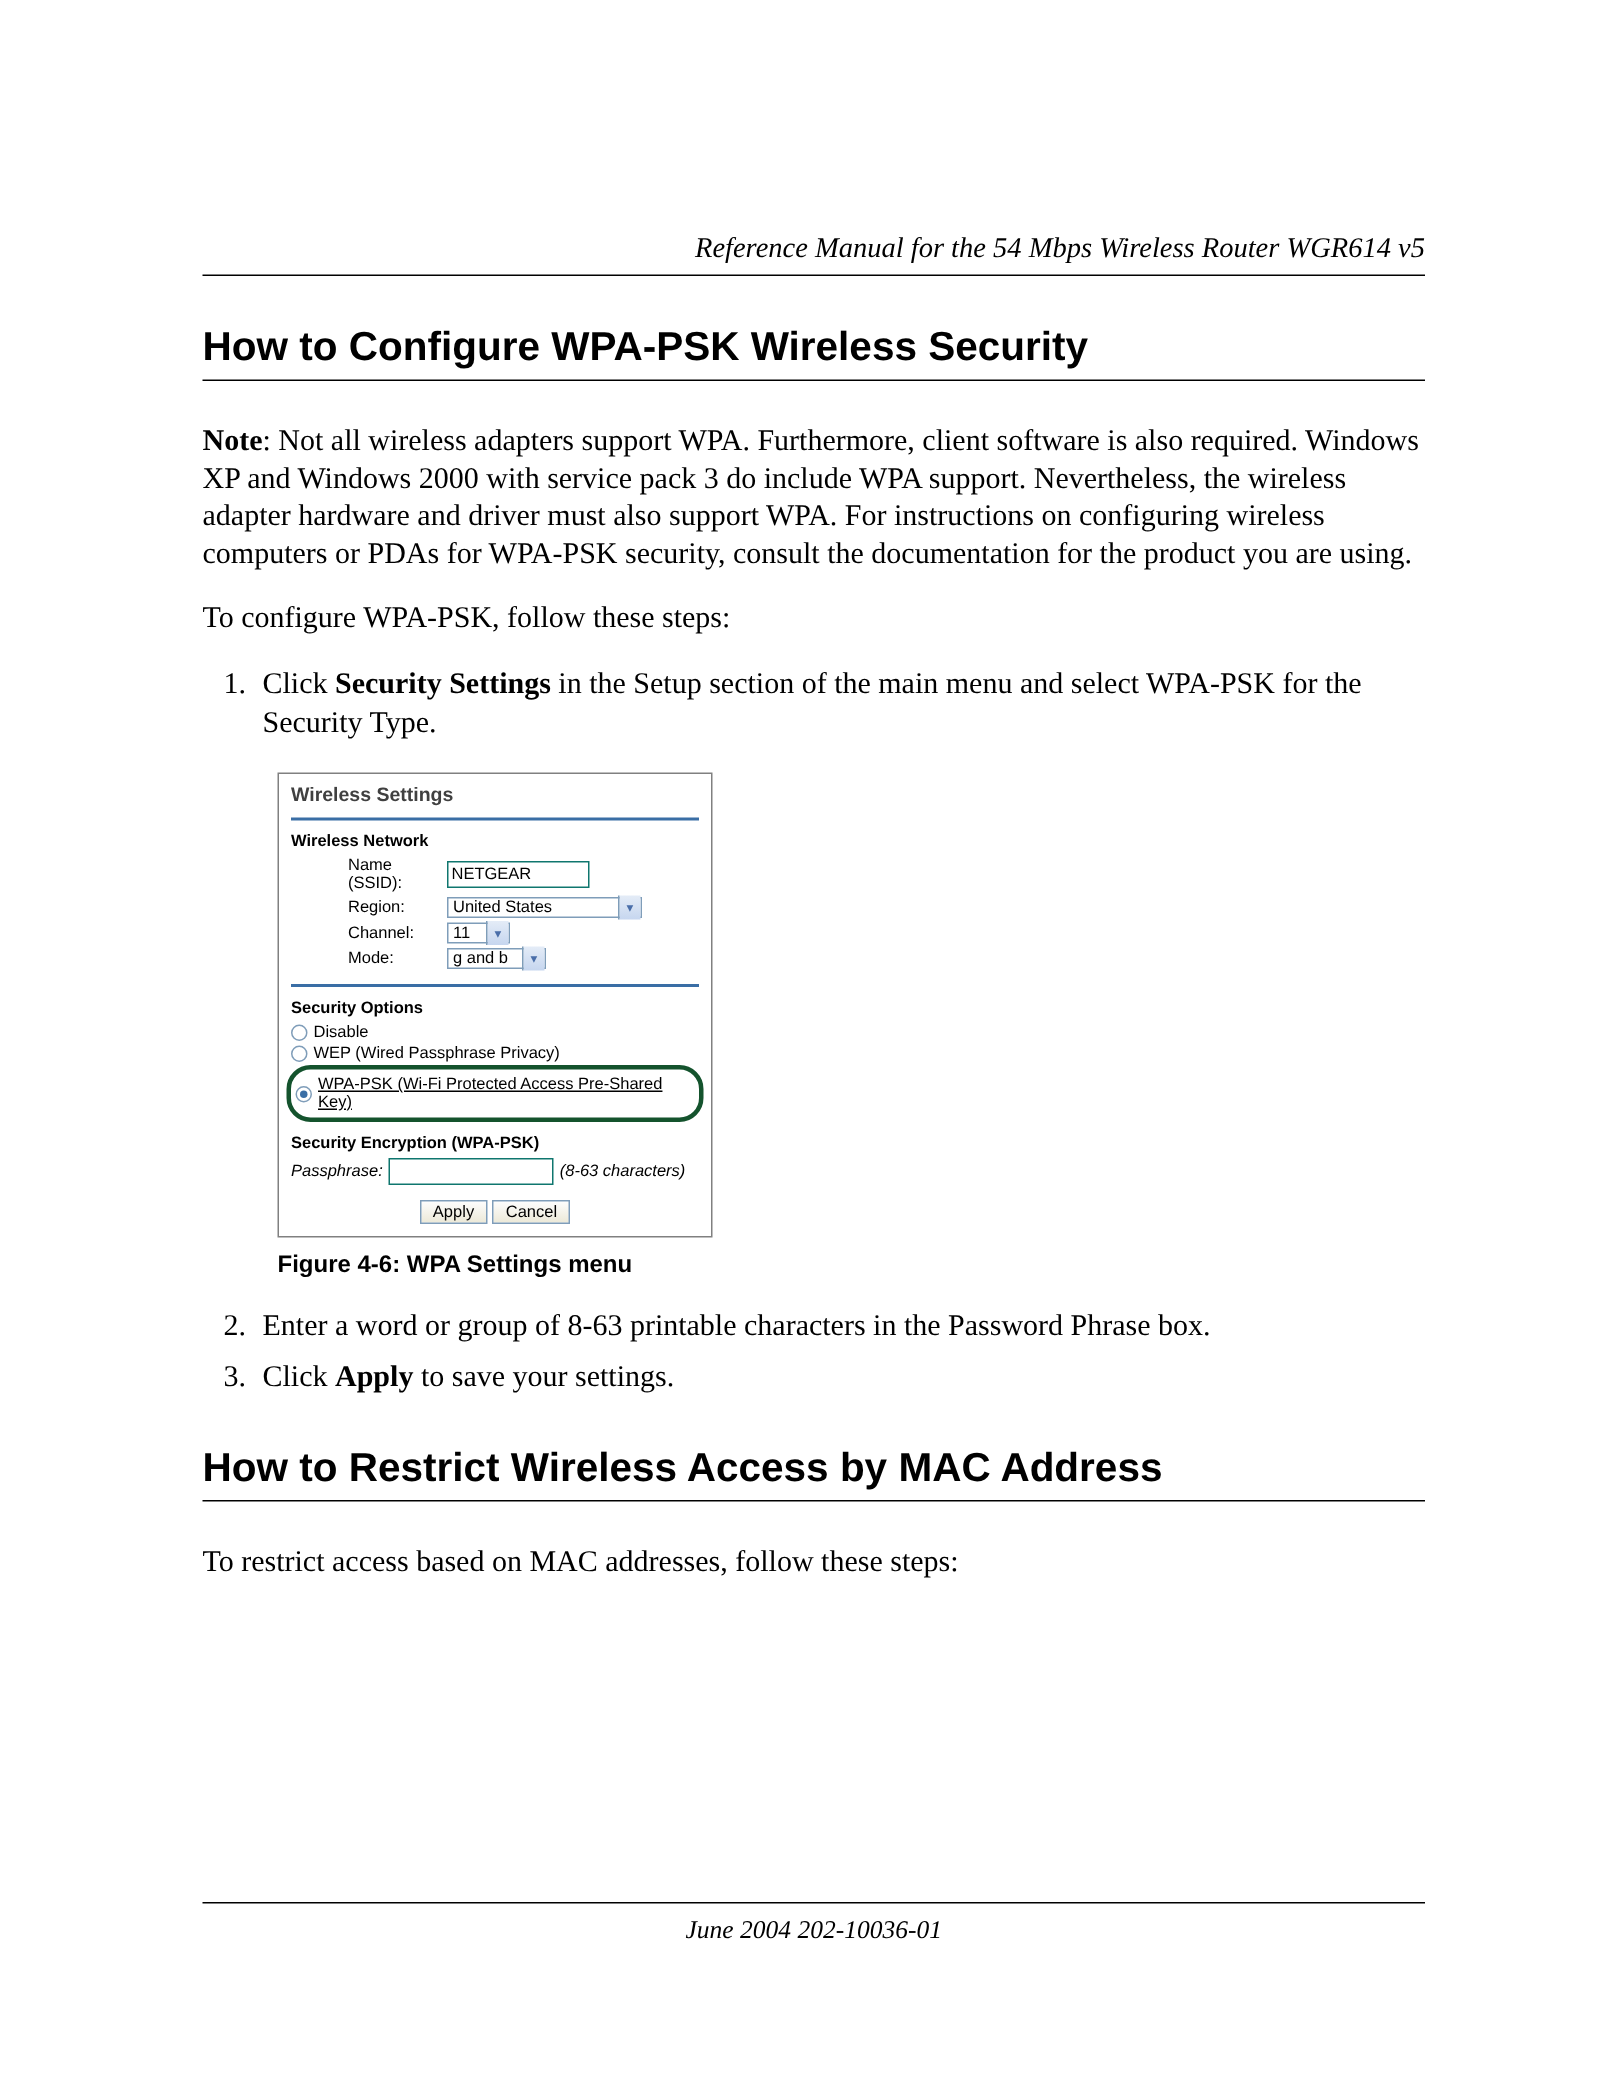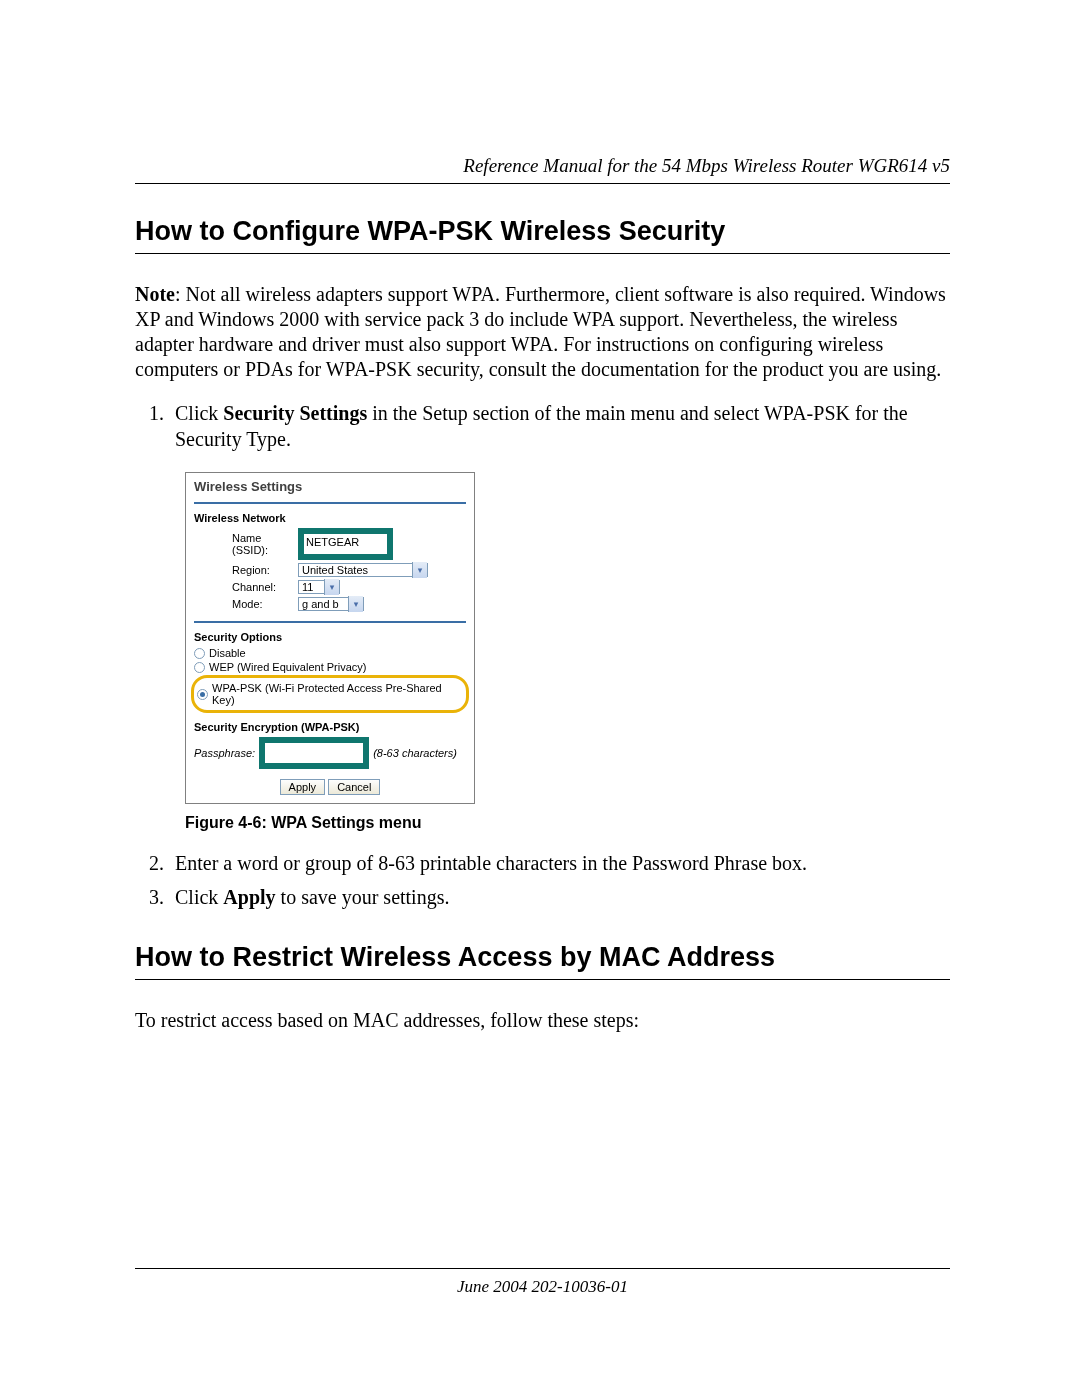--- a/index.html
+++ b/index.html
@@ -96,24 +96,24 @@
     align-items: center;
     margin: 3px 0;
     gap: 4px;
   }
   .lbl {
     width: 100px;
     font-size: 11px;
     padding-left: 38px;
   }
   .txt {
-    border: 6px solid #0f766e;
+    border: 1px solid #0f766e;
     font-size: 11px;
     padding: 1px 2px;
-    height: 32px;
+    height: 18px;
     line-height: 14px;
     background: #fff;
     font-family: Arial, Helvetica, sans-serif;
   }
   .sel {
     border: 1px solid #7f9db9;
     font-size: 11px;
     height: 14px;
     background: #fff;
     display: inline-flex;
@@ -151,24 +151,25 @@
     flex: none;
   }
   .radio.checked::after {
     content: "";
     width: 5px;
     height: 5px;
     background: #3a6ea5;
     border-radius: 50%;
   }
   .highlight-oval {
-    border: 3px solid #eab308;
+    border: 3px solid #14532d;
     border-radius: 16px;
     padding: 2px 3px;
     margin: 2px -3px;
+    text-decoration: underline;
   }
   .pass-row {
     display: flex;
     align-items: center;
     gap: 4px;
     margin: 4px 0;
     font-size: 11px;
     font-style: italic;
   }
   .btn {
@@ -214,20 +215,21 @@
   <div class="header-title">Reference Manual for the 54 Mbps Wireless Router WGR614 v5</div>
   <hr class="hr">
 
   <div class="h1">How to Configure WPA-PSK Wireless Security</div>
   <hr class="h1-underline">
 
   <p class="para">
     <span class="bold">Note</span><span>: Not all wireless adapters support WPA. Furthermore, client software is also required. Windows XP and Windows 2000 with service pack 3 do include WPA support. Nevertheless, the wireless adapter hardware and driver must also support WPA. For instructions on configuring wireless computers or PDAs for WPA-PSK security, consult the documentation for the product you are using.</span>
   </p>
 
+  <p class="para">To configure WPA-PSK, follow these steps:</p>
 
   <ol class="steps" start="1">
     <li>
       <span>Click </span><span class="bold">Security Settings</span><span> in the Setup section of the main menu and select WPA-PSK for the Security Type.</span>
     </li>
   </ol>
 
   <div class="figure-wrap">
     <div class="ws-panel">
       <div class="ws-title">Wireless Settings</div>
@@ -263,21 +265,21 @@
 
       <hr class="ws-hr" style="margin-top:10px">
       <div class="sect-title">Security Options</div>
 
       <div class="radio-row">
         <span class="radio"></span>
         <span>Disable</span>
       </div>
       <div class="radio-row">
         <span class="radio"></span>
-        <span>WEP (Wired Equivalent Privacy)</span>
+        <span>WEP (Wired Passphrase Privacy)</span>
       </div>
       <div class="highlight-oval">
         <div class="radio-row">
           <span class="radio checked"></span>
           <span>WPA-PSK (Wi-Fi Protected Access Pre-Shared Key)</span>
         </div>
       </div>
 
       <div class="sect-title" style="margin-top:8px">Security Encryption (WPA-PSK)</div>
       <div class="pass-row">

